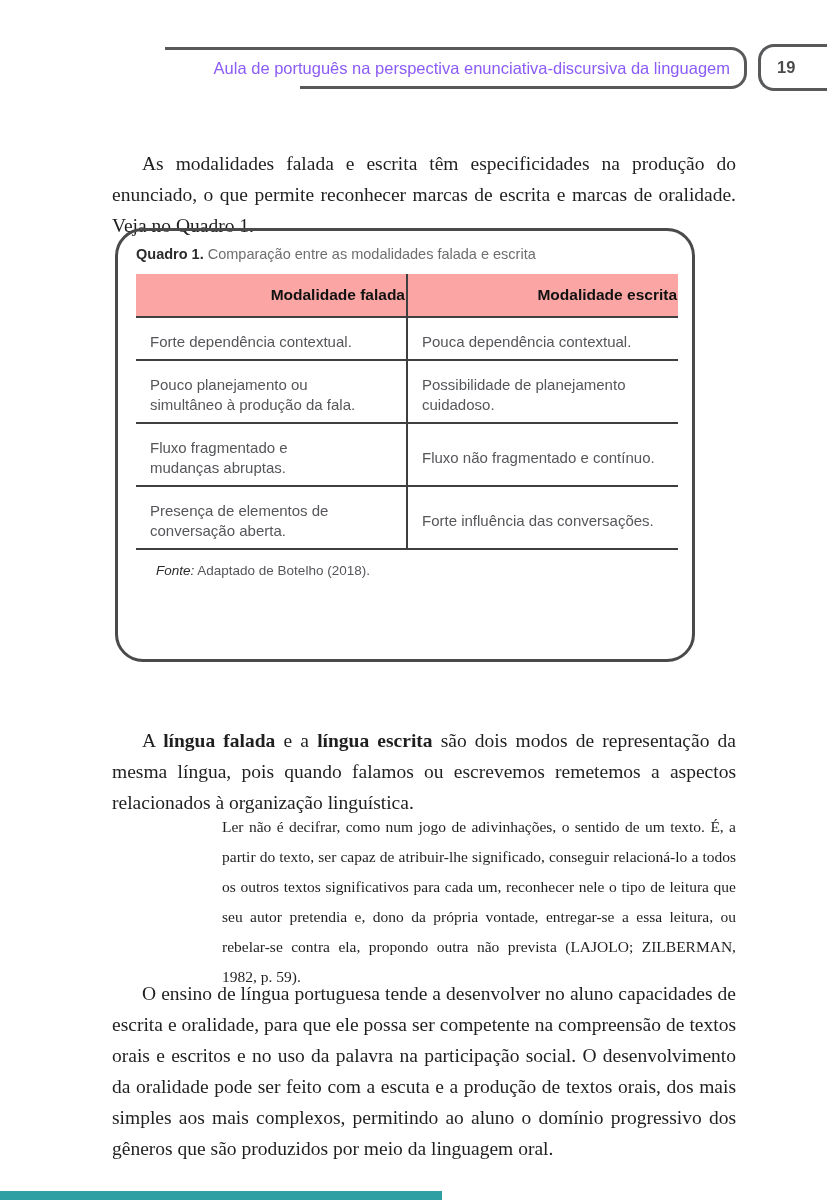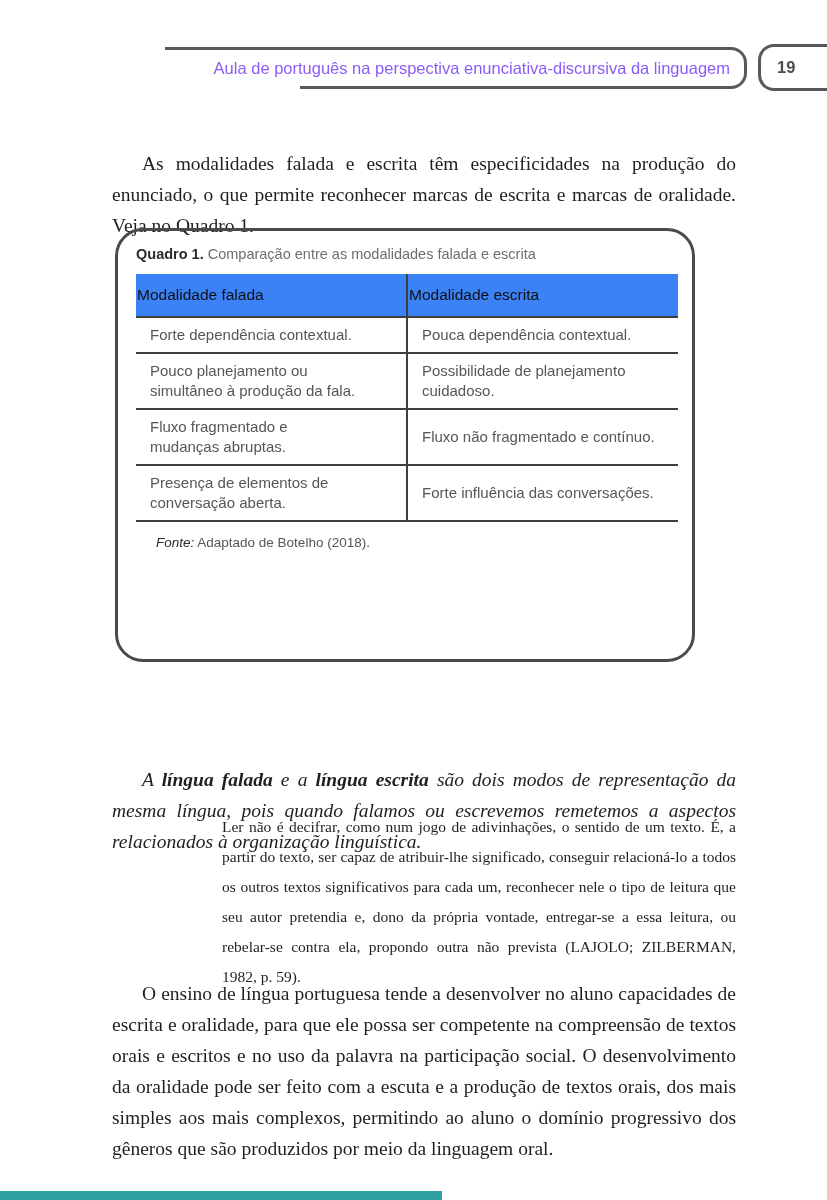--- a/index.html
+++ b/index.html
@@ -23,47 +23,47 @@
     border:3px solid #58595b;border-right:none;border-radius:16px 0 0 16px;
     display:flex;align-items:center;padding-left:16px;
     font-family:"Liberation Sans",sans-serif;font-size:16.5px;font-weight:bold;color:#4a4b4d;
   }
   
   .para{
     position:absolute;left:112px;width:624px;
     font-size:19.5px;line-height:31px;text-align:justify;text-indent:30px;
   }
   .p1{top:128px;}
-  .p2{top:744px;font-style:italic;}
+  .p2{top:705px;}
   .p3{top:958px;}
   .quote{
     position:absolute;left:222px;top:812px;width:514px;
     font-size:15.5px;line-height:30px;text-align:justify;
   }
   
   .quadro{
     position:absolute;left:115px;top:228px;width:580px;height:434px;box-sizing:border-box;
     border:3px solid #4a4a4a;border-radius:28px;
     padding:15px 18px 0 18px;
     font-family:"Liberation Sans",sans-serif;
   }
   .quadro-caption{font-size:14.5px;color:#6d6e70;margin-bottom:12px;}
   .quadro-caption .qlabel{font-weight:bold;color:#2b2b2b;}
   table.cmp{
     width:542px;border-collapse:collapse;table-layout:fixed;
   }
   table.cmp th{
-    background:#3b82f6;color:#111111;font-weight:normal;font-size:15.5px;
-    height:40px;text-align:left;vertical-align:middle;
+    background:#fca5a5;color:#111111;font-weight:bold;font-size:15.5px;
+    height:40px;text-align:right;vertical-align:middle;
     border-bottom:2px solid #3f3f3f;
   }
   table.cmp th:first-child, table.cmp td:first-child{border-right:2px solid #3f3f3f;}
   table.cmp td{
     font-size:15px;color:#55565a;line-height:20px;
-    padding:7px 10px 7px 14px;vertical-align:middle;
+    padding:14px 10px 7px 14px;vertical-align:middle;
     border-bottom:2px solid #3f3f3f;white-space:pre-line;text-align:left;
   }
   .fonte{font-size:13.5px;color:#55565a;margin-top:13px;}
   .fonte .fonte-label{font-weight:normal;font-style:italic;color:#2b2b2b;margin-left:20px;}
   
   .teal-bar{
     position:absolute;left:0;bottom:0;width:442px;height:9px;background:#2e9fa3;
   }
 </style>
 </head>

